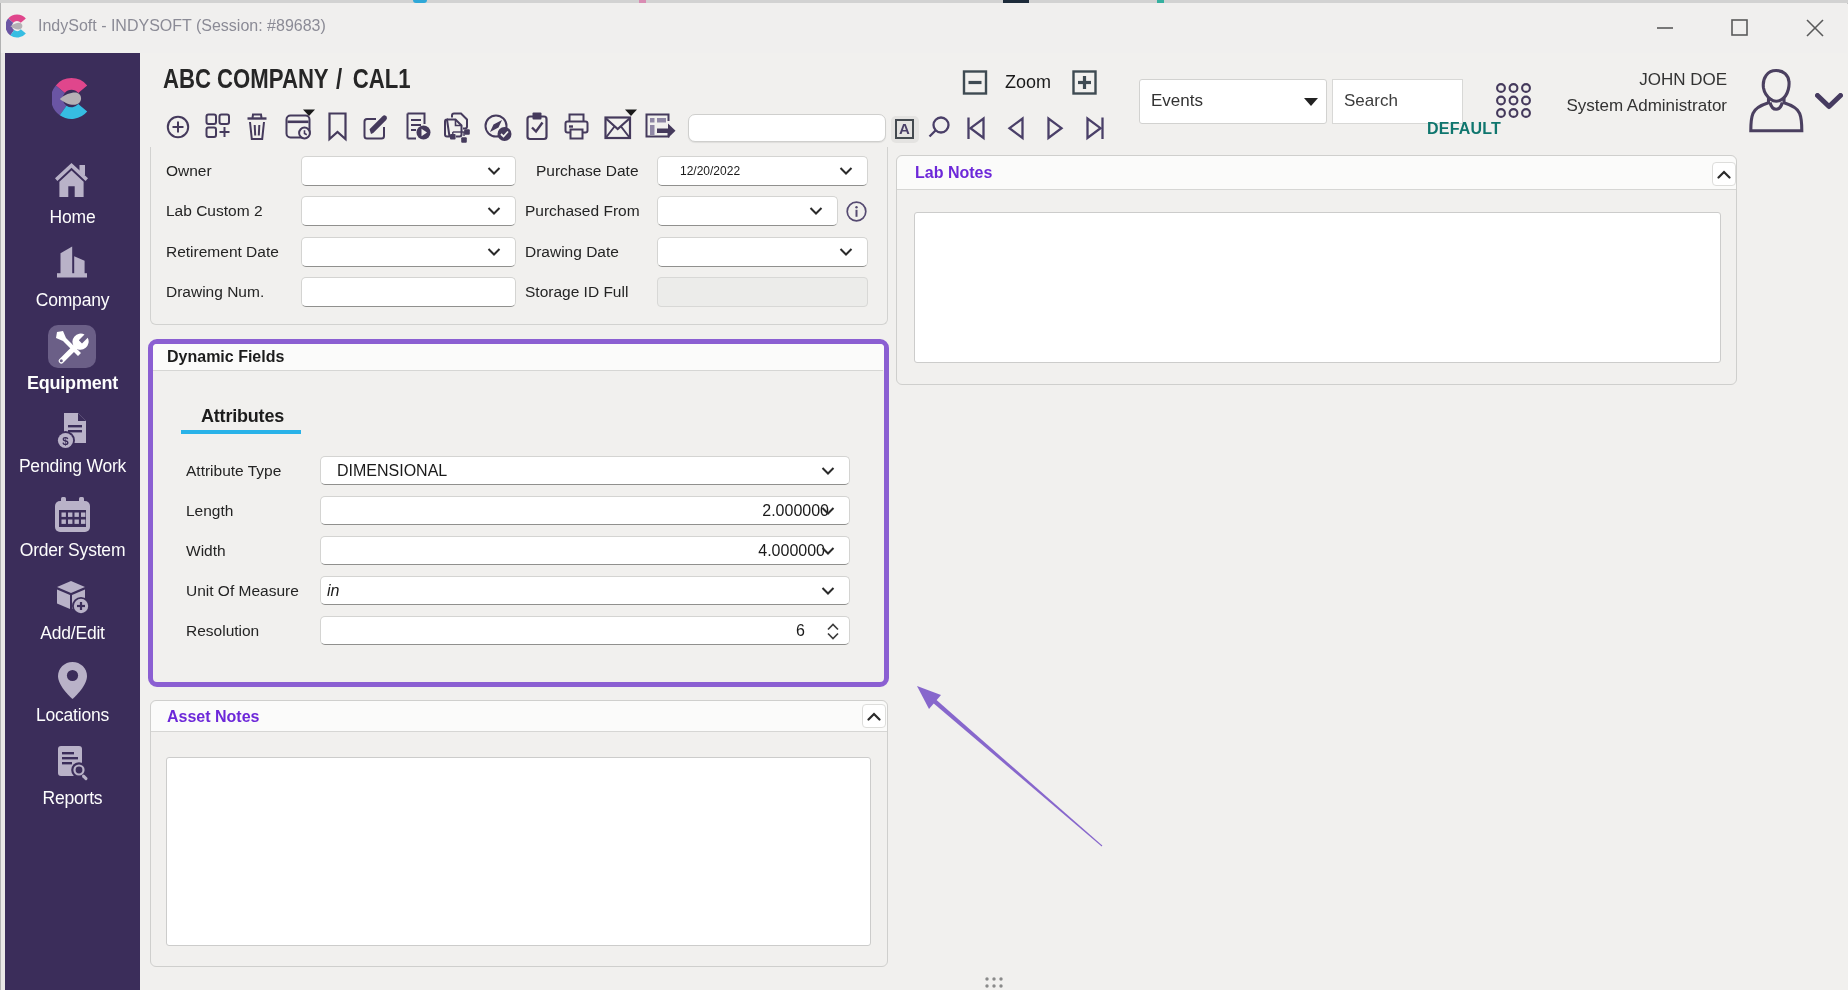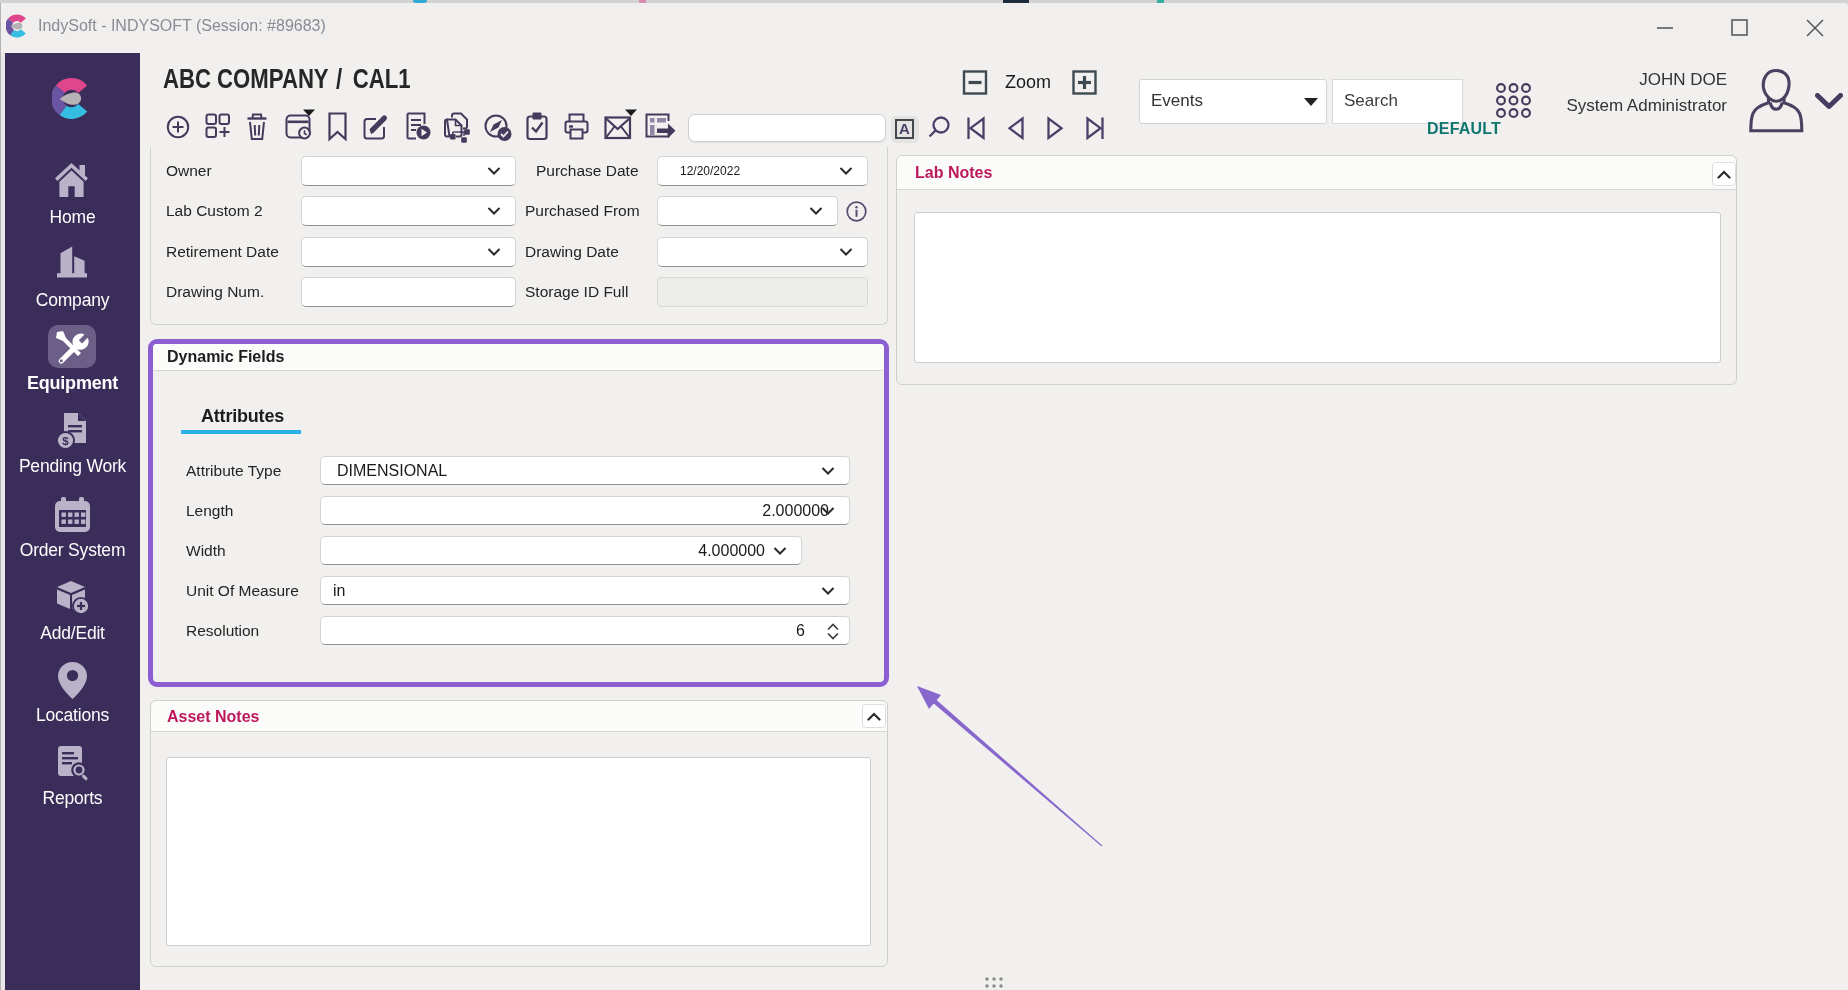--- a/index.html
+++ b/index.html
@@ -7,21 +7,21 @@
 body { font-family:"Liberation Sans", sans-serif; background:#f1f0ee; position:relative; }
 .abs { position:absolute; }
 #topstrip { left:0; top:0; width:1848px; height:3px; background:#d2d2d2; }
 .speck { position:absolute; top:0; height:3px; }
 #titlebar { left:1px; top:3px; width:1846px; height:50px; background:#f0efee; }
 #titletext { left:38px; top:17px; font-size:16px; color:#8b8b96; }
 #sidebar { left:5px; top:53px; width:135px; height:937px; background:#3b2d5a; }
 .sbitem { position:absolute; width:135px; text-align:center; color:#fdfdfd; font-size:17.5px; letter-spacing:-0.2px; }
 #toolinput { left:550px; top:60px; width:194px; height:29px; background:#fff; border:1px solid #b9b9b7; border-radius:4px; }
 .panel { position:absolute; border:1px solid #cfcfcd; border-radius:6px; }
-.phead { position:absolute; left:0; top:0; right:0; height:31px; background:#fbfbfa; border-bottom:1px solid #d6d6d4; border-radius:6px 6px 0 0; font-weight:bold; font-size:16px; color:#be185d; line-height:31px; padding-left:16px; }
+.phead { position:absolute; left:0; top:0; right:0; height:31px; background:#fbfbfa; border-bottom:1px solid #d6d6d4; border-radius:6px 6px 0 0; font-weight:bold; font-size:16px; color:#6d28d9; line-height:31px; padding-left:16px; }
 .collapse { position:absolute; width:24px; height:24px; background:#fff; border:1px solid #dddddb; border-radius:4px; }
 .field-label { position:absolute; font-size:15.5px; color:#242424; }
 .combo { position:absolute; background:#fff; border:1px solid #d4d4d2; border-bottom:1.5px solid #90908e; border-radius:5px; font-size:16px; color:#1a1a1a; }
 .combo .chev { position:absolute; right:14px; top:50%; margin-top:-4px; }
 textarea,.tarea { position:absolute; background:#fff; border:1px solid #cccccb; border-radius:3px; }
 </style>
 </head>
 <body>
 
 <div class="abs" id="topstrip"></div>
@@ -354,24 +354,24 @@
 <div class="field-label" style="left:186px;top:502px;">Length</div>
 <div class="field-label" style="left:186px;top:542px;">Width</div>
 <div class="field-label" style="left:186px;top:582px;">Unit Of Measure</div>
 <div class="field-label" style="left:186px;top:622px;">Resolution</div>
 <div class="combo" style="left:320px;top:456px;width:530px;height:29px;line-height:27px;padding-left:16px;">DIMENSIONAL<svg class="chev" width="14" height="8" viewBox="0 0 14 8">
       <path d="M1.5 1 L7 6.5 L12.5 1" fill="none" stroke="#2a2a2a" stroke-width="2"></path>
     </svg></div>
 <div class="combo" style="left:320px;top:496px;width:530px;height:29px;line-height:27px;text-align:right;padding-right:20px;">2.000000<svg class="chev" width="14" height="8" viewBox="0 0 14 8">
       <path d="M1.5 1 L7 6.5 L12.5 1" fill="none" stroke="#2a2a2a" stroke-width="2"></path>
     </svg></div>
-<div class="combo" style="left:320px;top:536px;width:482px;height:29px;line-height:27px;text-align:right;padding-right:36px;">4.000000<svg class="chev" width="14" height="8" viewBox="0 0 14 8">
-      <path d="M1.5 1 L7 6.5 L12.5 1" fill="none" stroke="#2a2a2a" stroke-width="2"></path>
-    </svg></div>
-<div class="combo" style="left:320px;top:576px;width:530px;height:29px;line-height:27px;padding-left:12px;">in<svg class="chev" width="14" height="8" viewBox="0 0 14 8">
+<div class="combo" style="left:320px;top:536px;width:530px;height:29px;line-height:27px;text-align:right;padding-right:24px;">4.000000<svg class="chev" width="14" height="8" viewBox="0 0 14 8">
+      <path d="M1.5 1 L7 6.5 L12.5 1" fill="none" stroke="#2a2a2a" stroke-width="2"></path>
+    </svg></div>
+<div class="combo" style="left:320px;top:576px;width:530px;height:29px;line-height:27px;padding-left:6px;font-style:italic;">in<svg class="chev" width="14" height="8" viewBox="0 0 14 8">
       <path d="M1.5 1 L7 6.5 L12.5 1" fill="none" stroke="#2a2a2a" stroke-width="2"></path>
     </svg></div>
 <div class="combo" style="left:320px;top:616px;width:530px;height:29px;line-height:27px;text-align:right;padding-right:44px;">6<svg class="abs" style="right:9px;top:4px" width="14" height="21" viewBox="0 0 14 21">
       <path d="M2 8.5 L7 3.5 L12 8.5" fill="none" stroke="#3c3c3c" stroke-width="1.7"></path>
       <path d="M2 12.5 L7 17.5 L12 12.5" fill="none" stroke="#3c3c3c" stroke-width="1.7"></path>
     </svg></div>
 
 <div class="abs panel" style="left:150px;top:700px;width:738px;height:267px;">
   <div class="phead">Asset Notes</div>
 </div>

